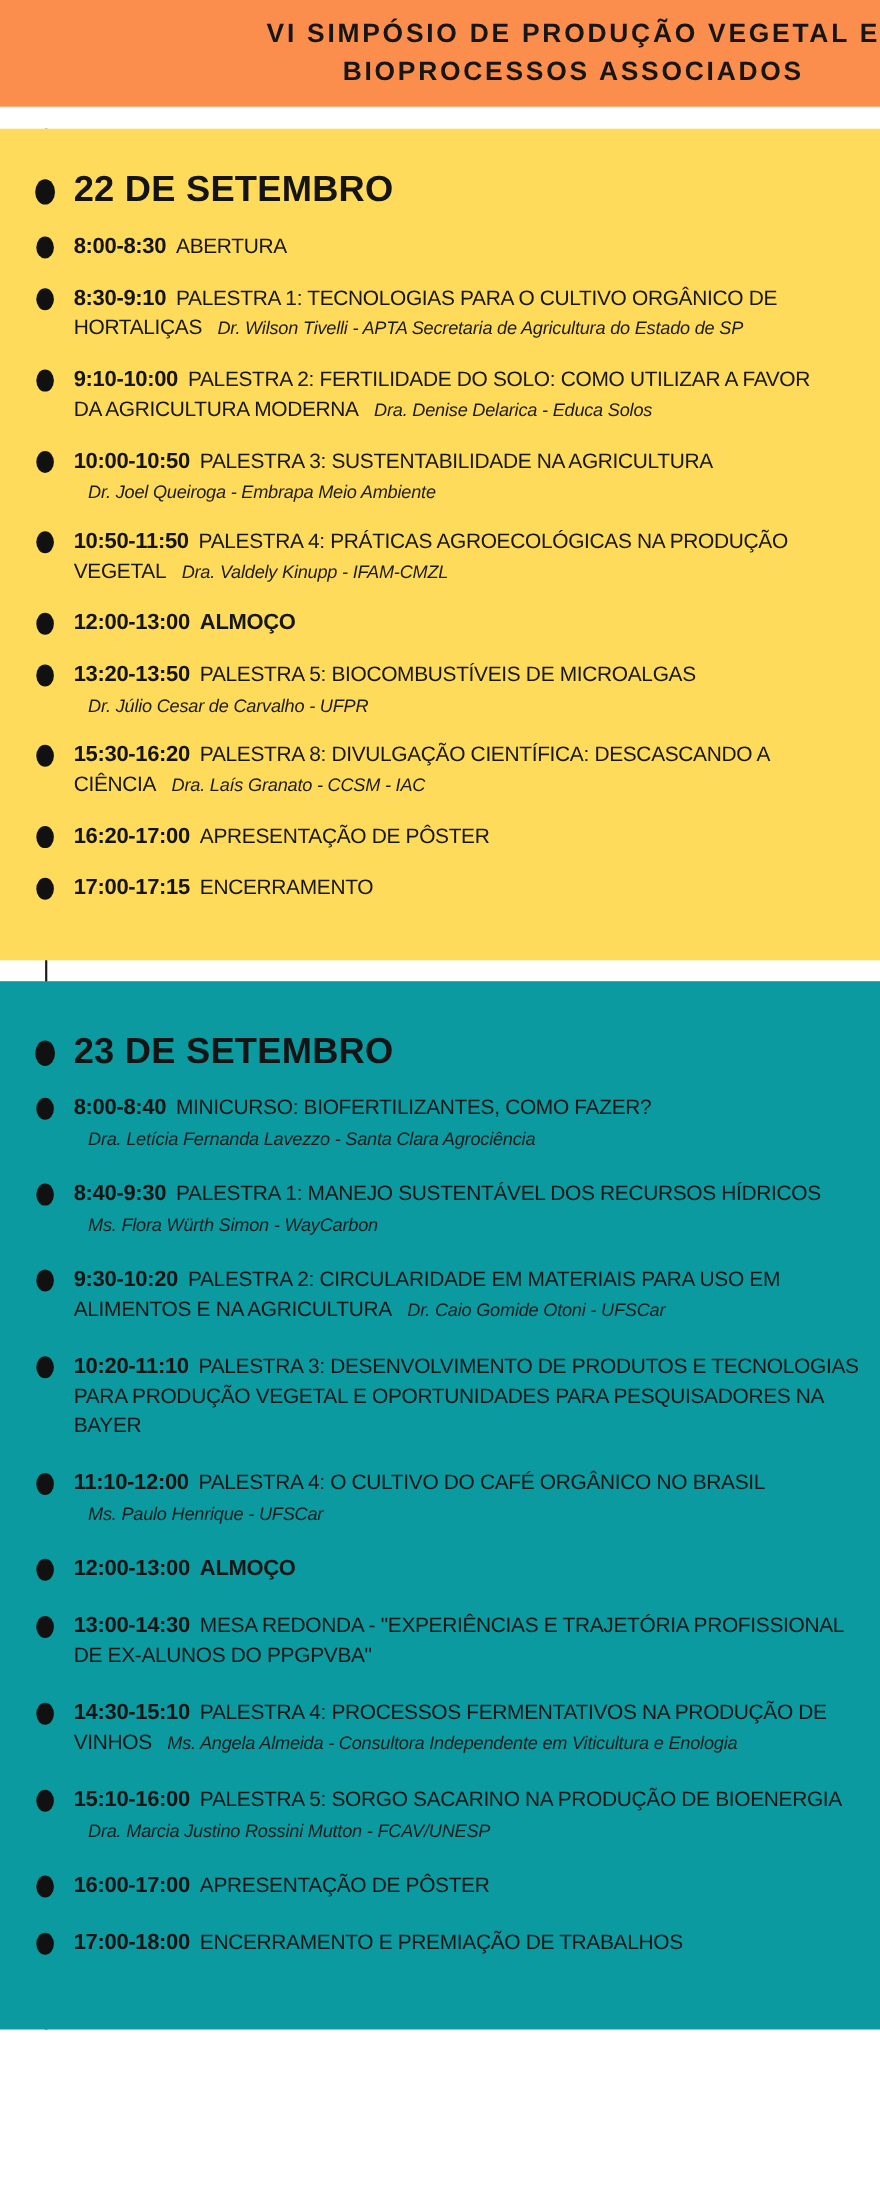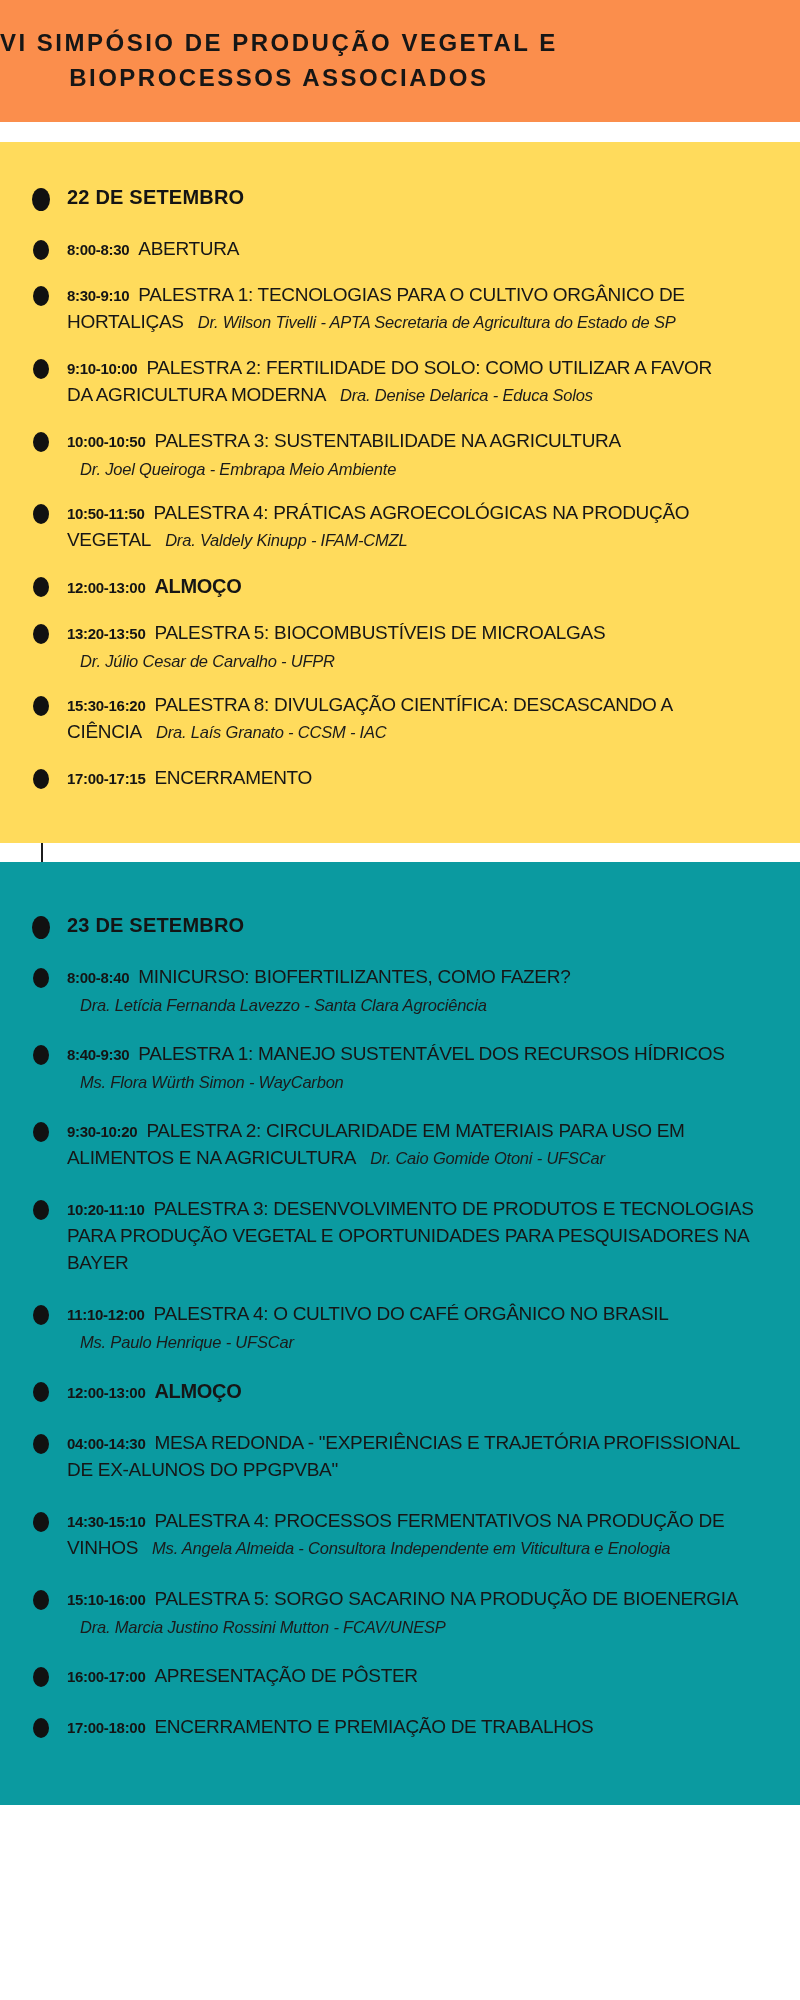--- a/index.html
+++ b/index.html
@@ -15,25 +15,25 @@
   }
   .poster {
     width: 800px;
     min-height: 2000px;
     background: #ffffff;
     overflow: hidden;
   }
 
   
   .header-banner {
-    height: 122px;
+    height: 97px;
     background: var(--orange, #FB8E4C);
     display: flex;
     align-items: center;
-    justify-content: flex-start;
+    justify-content: flex-end;
   }
   .header-title {
     margin: 0;
     text-align: center;
     font-size: 24px;
     font-weight: 700;
     letter-spacing: 2.5px;
     line-height: 1.45;
     white-space: pre-line;
     color: #161616;
@@ -88,34 +88,34 @@
   }
   .day-row { margin-bottom: 24px; }
   .day-row .dot {
     left: 32px;
     top: 6px;
     width: 18px;
     height: 23px;
   }
   .day-title {
     margin: 0;
-    font-size: 20px;
+    font-size: 33px;
     font-weight: 700;
     letter-spacing: 0.2px;
     line-height: 30px;
     color: #141414;
   }
 
   .item { margin-bottom: 19px; }
   .day2 .item { margin-bottom: 24px; }
 
   .content { line-height: 26px; }
   .time {
     font-weight: 700;
-    font-size: 15px;
+    font-size: 20px;
     letter-spacing: -0.3px;
     margin-right: 9px;
     color: #141414;
   }
   .title {
     font-size: 19px;
     letter-spacing: -0.3px;
     white-space: pre-line;
     color: #161616;
   }
@@ -187,20 +187,24 @@
             <span class="dot"></span>
             <div class="content"><span class="time">13:20-13:50</span><span class="title">PALESTRA 5: BIOCOMBUSTÍVEIS DE MICROALGAS</span><div class="speaker block">Dr. Júlio Cesar de Carvalho - UFPR</div></div>
           </div>
           <div class="row item">
             <span class="dot"></span>
             <div class="content"><span class="time">15:30-16:20</span><span class="title">PALESTRA 8: DIVULGAÇÃO CIENTÍFICA: DESCASCANDO A
 CIÊNCIA</span><span class="speaker inline">Dra. Laís Granato - CCSM - IAC</span></div>
           </div>
           <div class="row item">
             <span class="dot"></span>
+            <div class="content"><span class="time">16:20-17:00</span><span class="title">APRESENTAÇÃO DE PÔSTER</span></div>
+          </div>
+          <div class="row item">
+            <span class="dot"></span>
             <div class="content"><span class="time">17:00-17:15</span><span class="title">ENCERRAMENTO</span></div>
           </div>
         </div>
     </section>
 
     <div class="section-gap"></div>
 
     <section class="day day2">
       <div class="row day-row">
         <span class="dot"></span>
@@ -229,21 +233,21 @@
           <div class="row item">
             <span class="dot"></span>
             <div class="content"><span class="time">11:10-12:00</span><span class="title">PALESTRA 4: O CULTIVO DO CAFÉ ORGÂNICO NO BRASIL</span><div class="speaker block">Ms. Paulo Henrique  - UFSCar</div></div>
           </div>
           <div class="row item">
             <span class="dot"></span>
             <div class="content"><span class="time">12:00-13:00</span><span class="title bold">ALMOÇO</span></div>
           </div>
           <div class="row item">
             <span class="dot"></span>
-            <div class="content"><span class="time">04:00-14:30</span><span class="title">MESA REDONDA - "EXPERIÊNCIAS E TRAJETÓRIA PROFISSIONAL
+            <div class="content"><span class="time">13:00-14:30</span><span class="title">MESA REDONDA - "EXPERIÊNCIAS E TRAJETÓRIA PROFISSIONAL
 DE EX-ALUNOS DO PPGPVBA"</span></div>
           </div>
           <div class="row item">
             <span class="dot"></span>
             <div class="content"><span class="time">14:30-15:10</span><span class="title">PALESTRA 4: PROCESSOS FERMENTATIVOS NA PRODUÇÃO DE
 VINHOS</span><span class="speaker inline">Ms. Angela Almeida  - Consultora Independente em Viticultura e Enologia</span></div>
           </div>
           <div class="row item">
             <span class="dot"></span>
             <div class="content"><span class="time">15:10-16:00</span><span class="title">PALESTRA 5: SORGO SACARINO NA PRODUÇÃO DE BIOENERGIA</span><div class="speaker block">Dra. Marcia Justino Rossini Mutton  - FCAV/UNESP</div></div>

